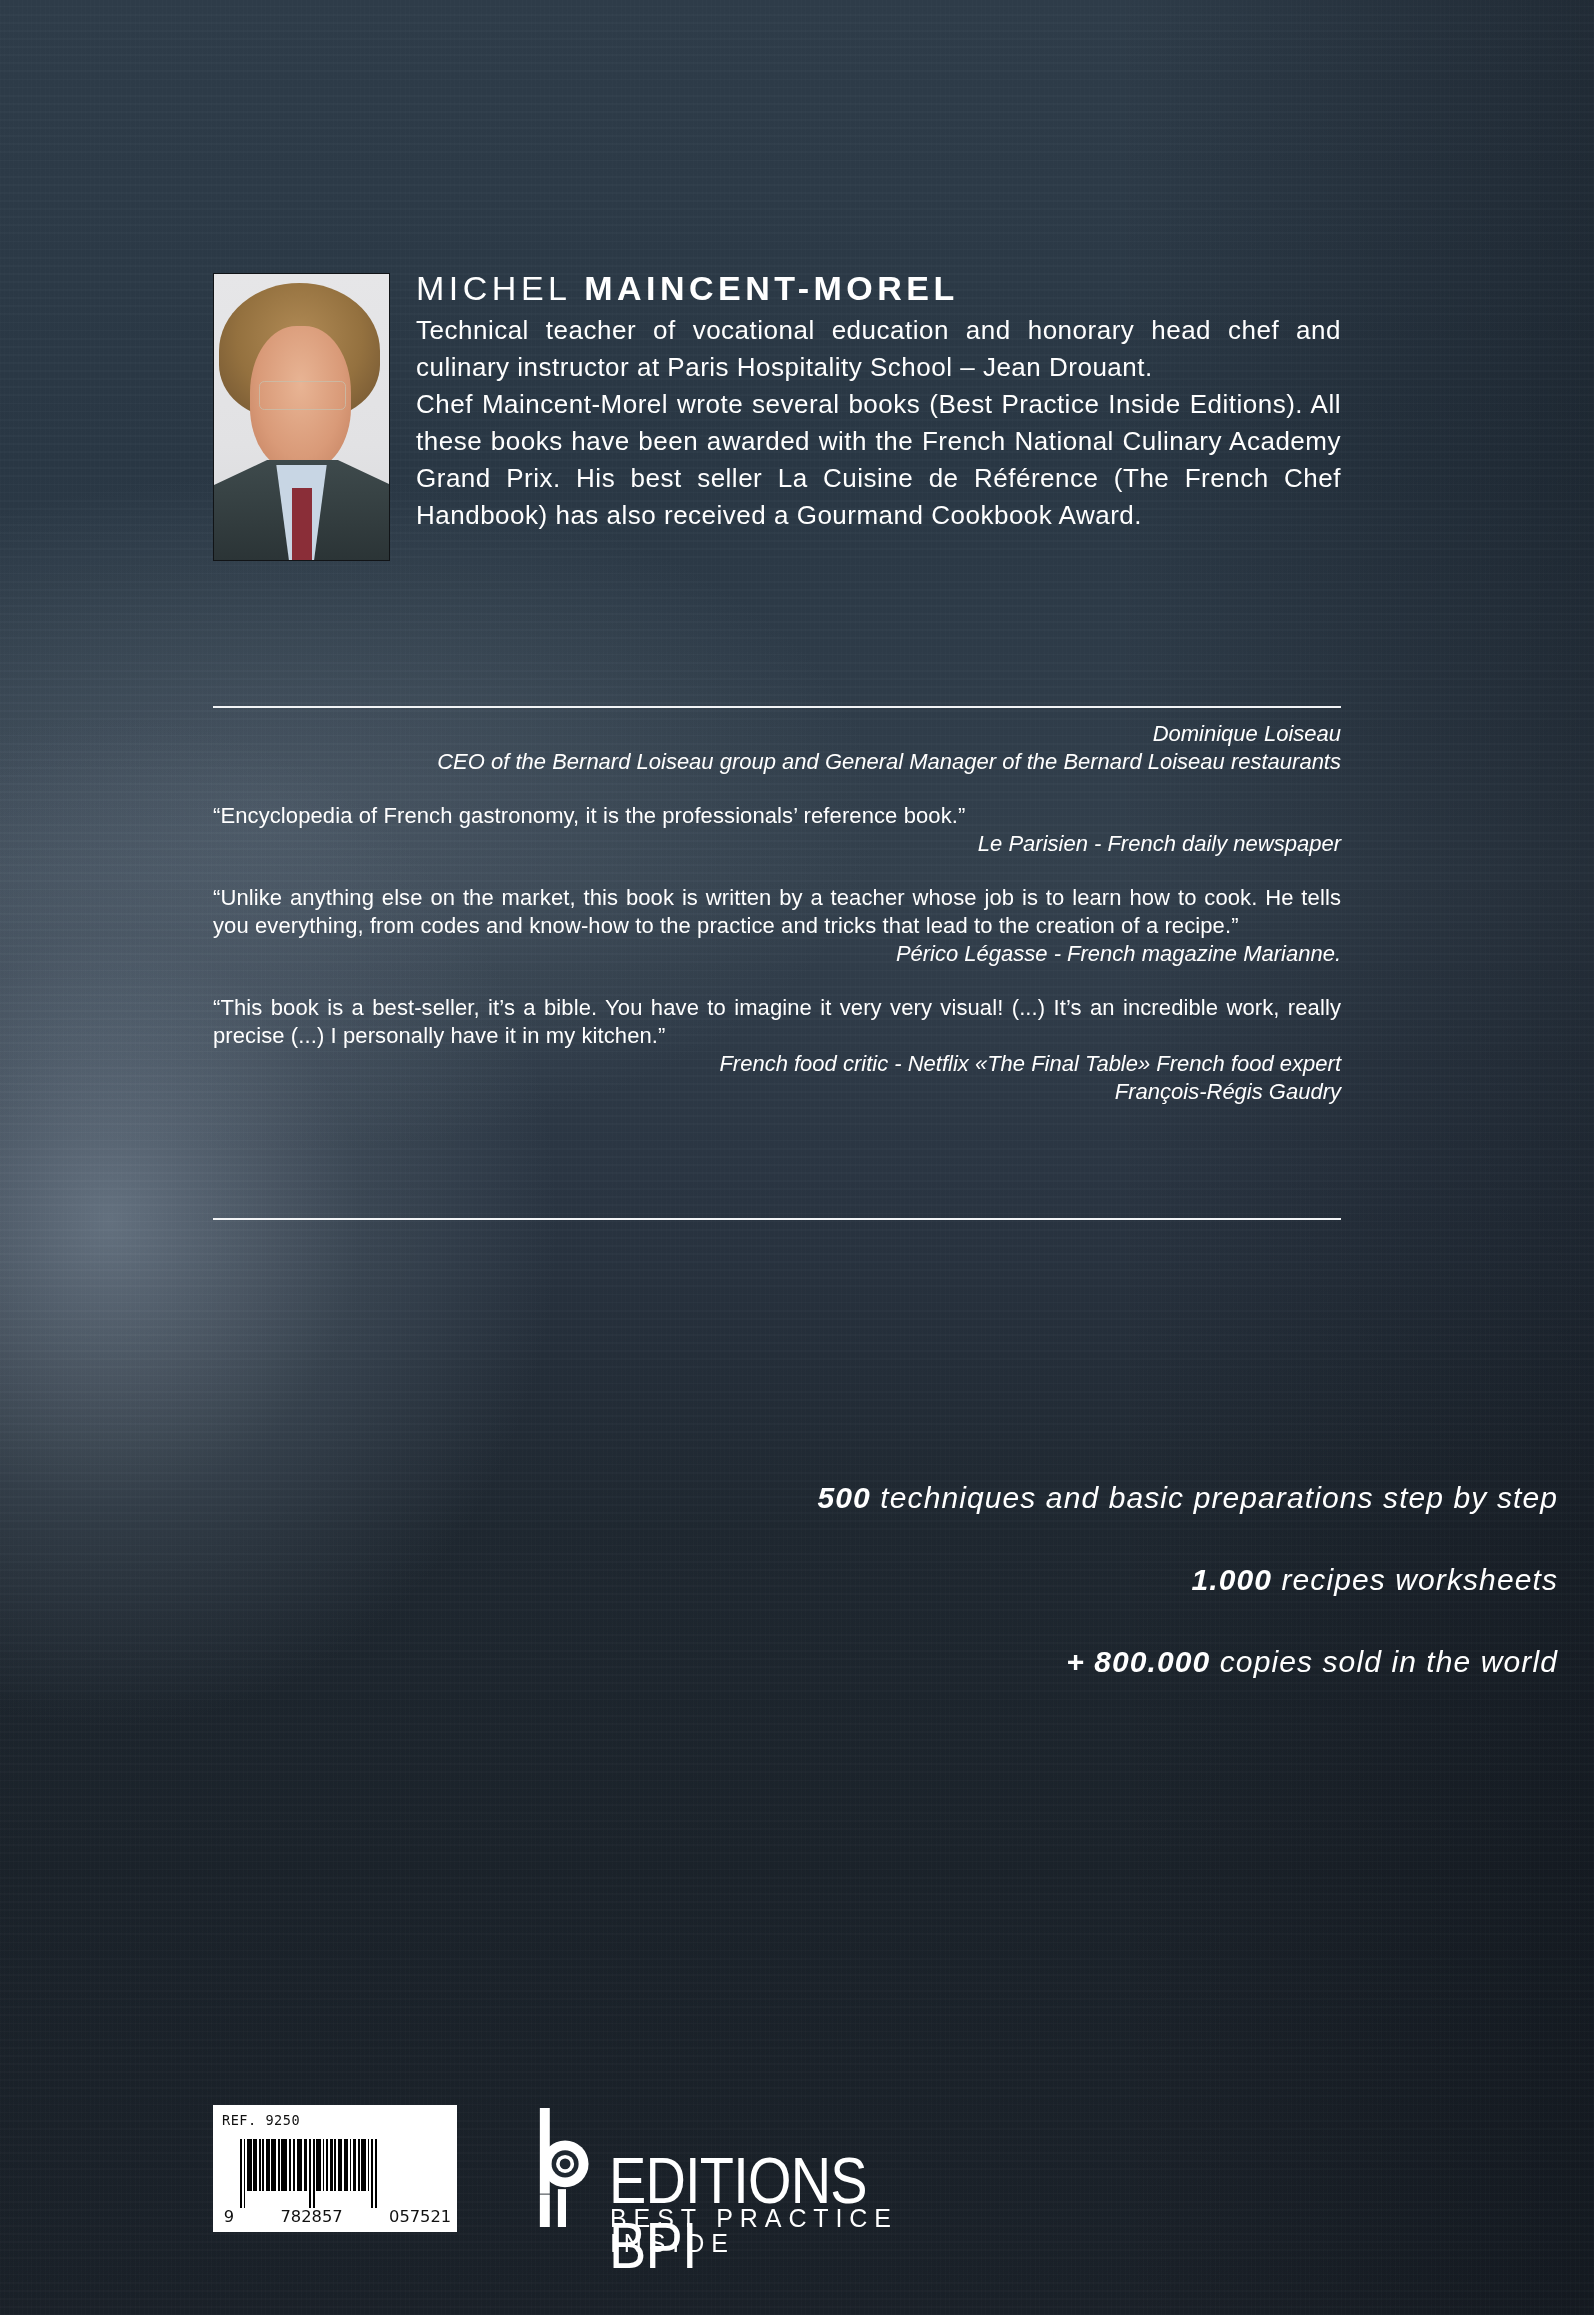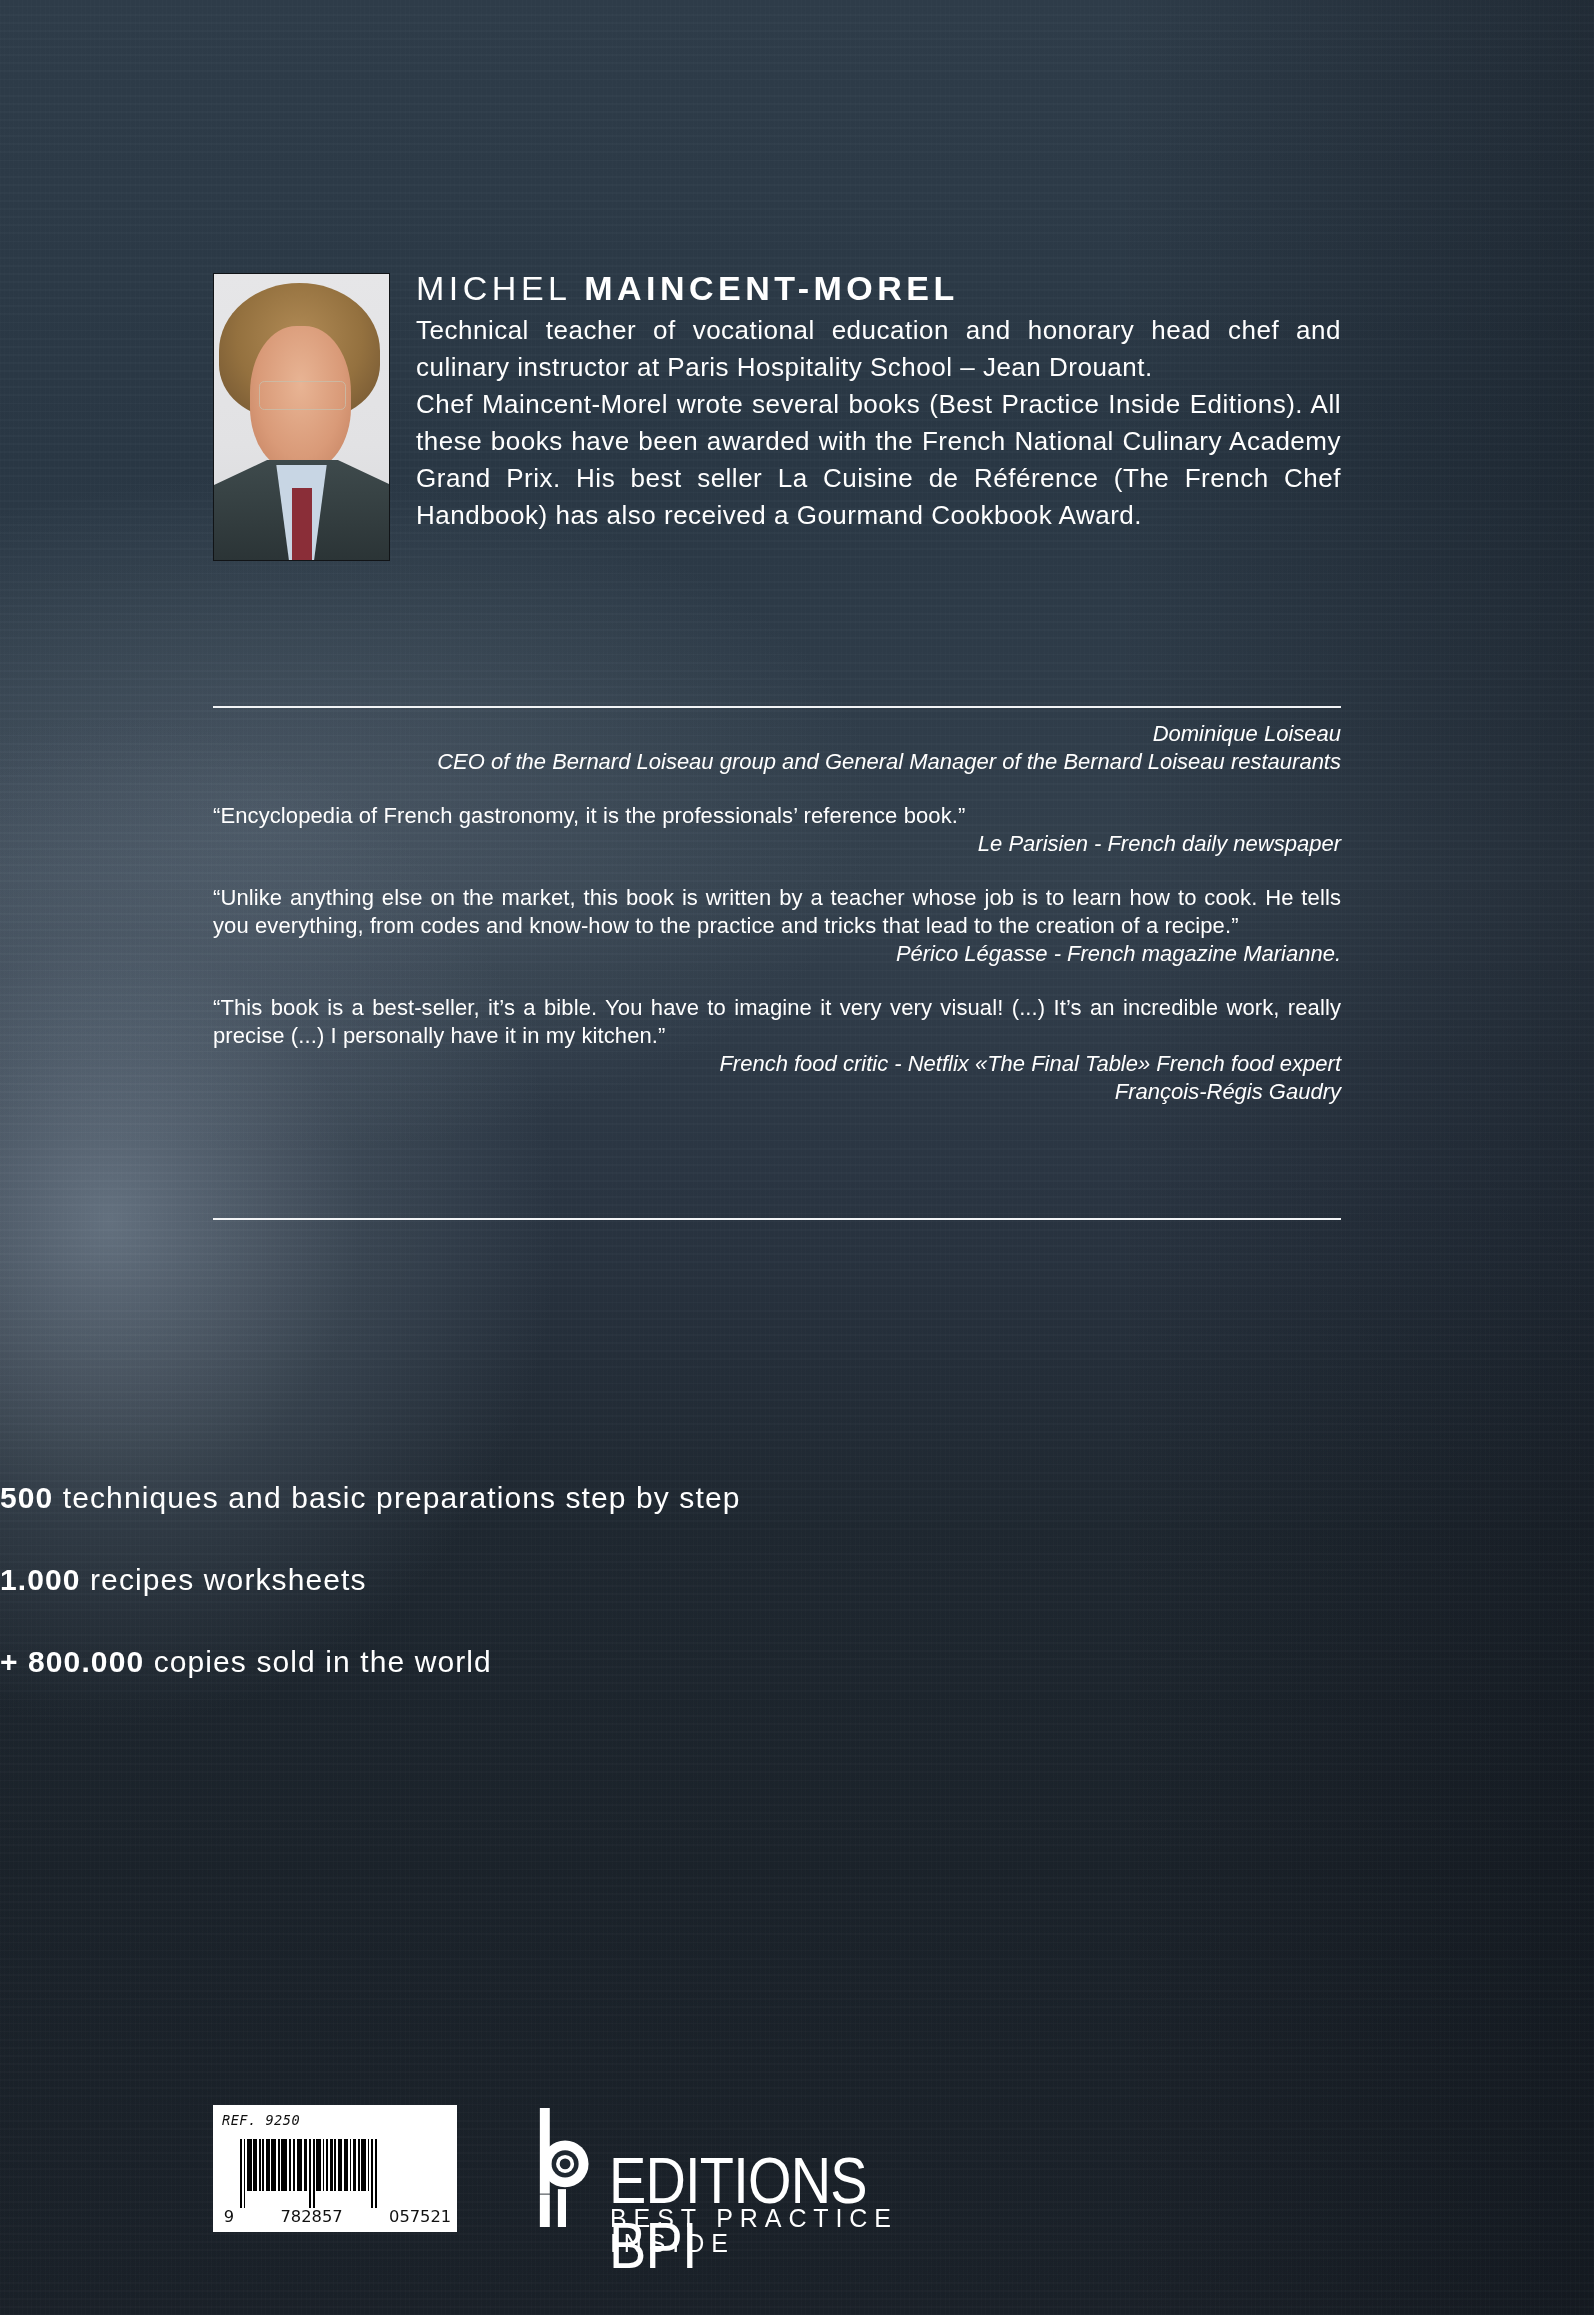--- a/index.html
+++ b/index.html
@@ -97,37 +97,38 @@
     }
     .quote-attr {
       font-size: 22px; line-height: 28px; font-style: italic;
       text-align: right; margin: 0;
     }
 
     
     .stats {
       position: absolute; left: 0; top: 1480px; width: 1558px;
       font-family: "Liberation Sans", sans-serif;
-      text-align: left;
+      text-align: right;
+      font-style: italic;
     }
     .stat {
       font-size: 30px; line-height: 36px; letter-spacing: 1.1px;
       height: 82px; margin: 0;
     }
     .stat b { font-weight: bold; }
 
     
     .barcode-label {
       position: absolute; left: 213px; top: 2105px;
       width: 244px; height: 127px;
       background: #ffffff; color: #111;
       box-sizing: border-box; padding: 7.2px 9px;
       font-family: "DejaVu Sans Mono", monospace;
     }
-    .ref { font-size: 13.6px; line-height: 16.3px; margin: 0; letter-spacing: 0.5px; font-style: italic; }
+    .ref { font-size: 13.6px; line-height: 16.3px; margin: 0; letter-spacing: 0.5px; }
     .bars {
       position: absolute; left: 27px; top: 34px; width: 208px; height: 69px;
       display: flex; align-items: flex-start;
     }
     .bars span { display: block; background: #000; height: 52px; margin-right: 1.8px; }
     .bars span.long { height: 69px; }
     .isbn {
       position: absolute; left: 9px; bottom: 7.2px; width: 231px;
       font-family: "DejaVu Sans", sans-serif; font-size: 16.3px; line-height: 16.3px;
       display: flex; justify-content: space-between;

